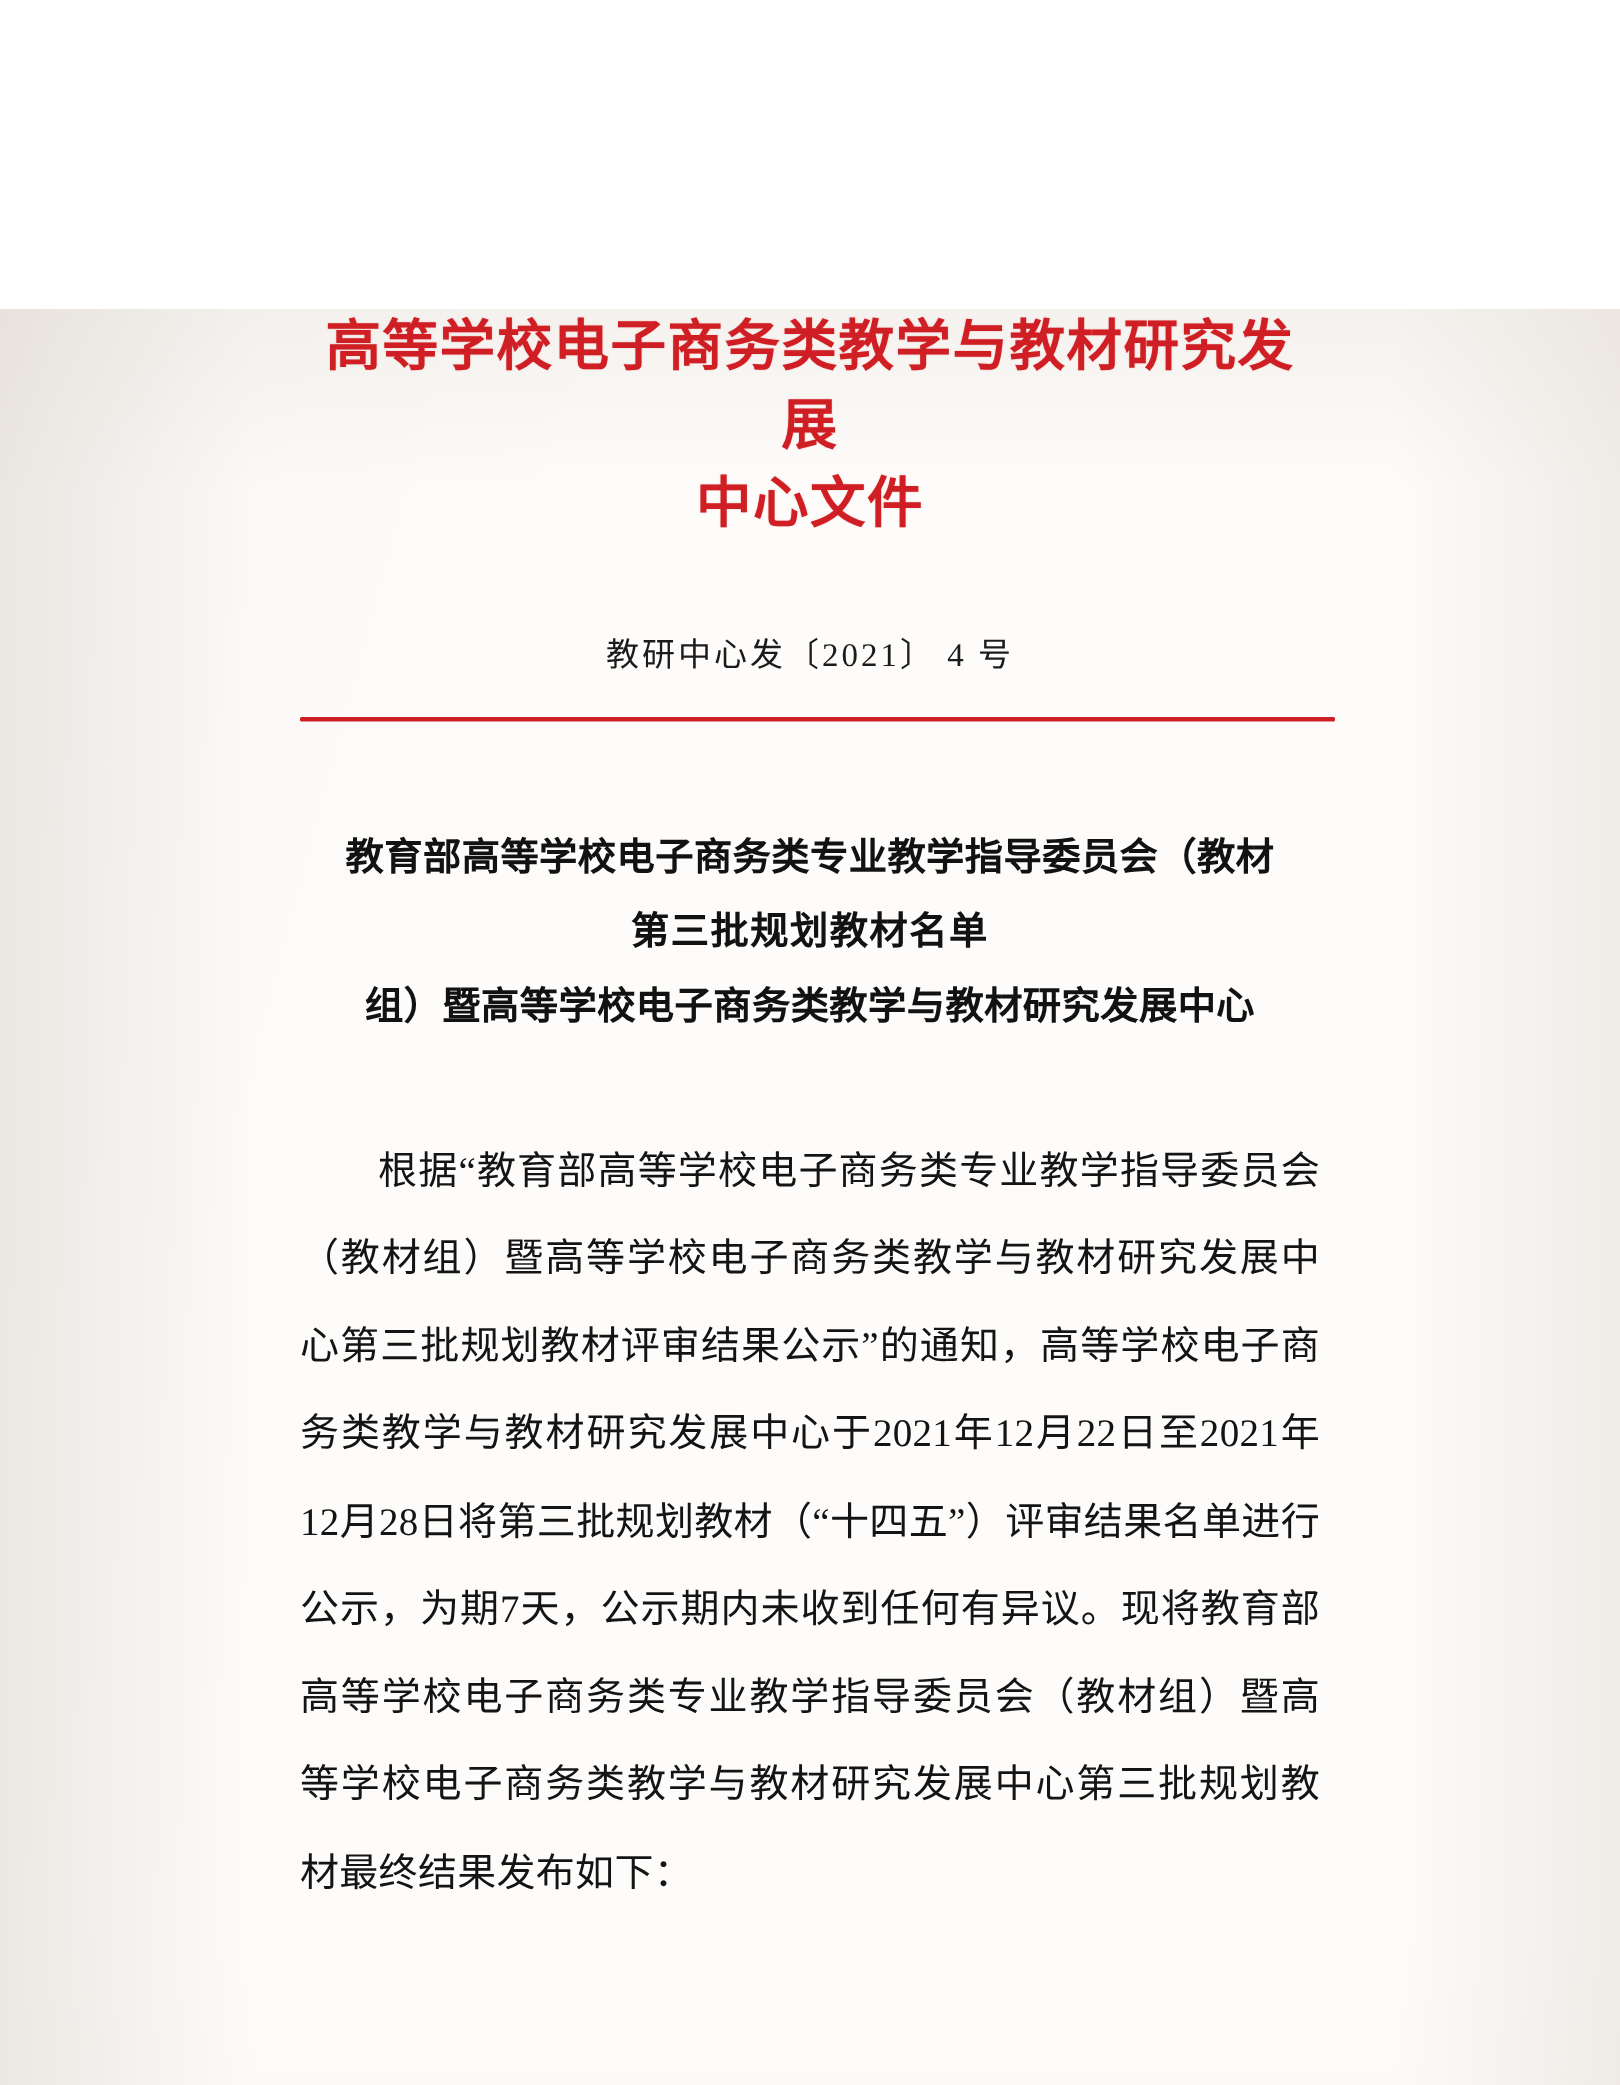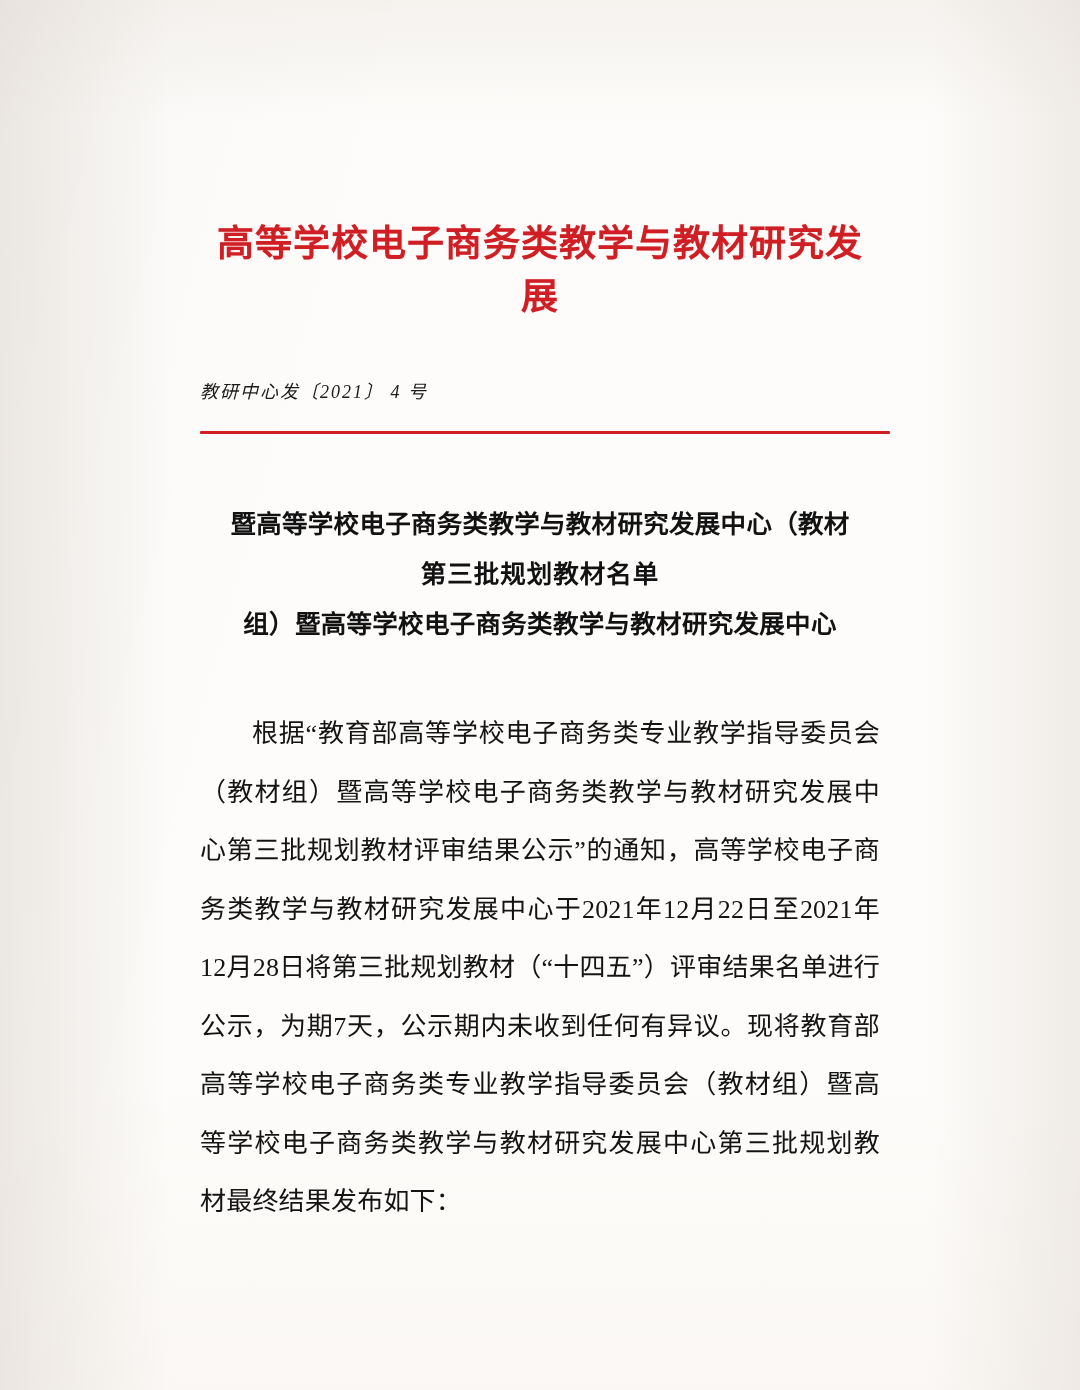--- a/index.html
+++ b/index.html
@@ -39,45 +39,44 @@
   .paper-shade-top {
     position: absolute;
     left: 0; right: 0; top: 0; height: 120px;
     background: linear-gradient(180deg, rgba(236,231,226,0.5) 0%, rgba(255,255,255,0) 100%);
     pointer-events: none;
   }
 
   .content {
     position: relative;
     z-index: 2;
-    padding: 12px 200px;
+    padding: 0 200px;
   }
 
   .letterhead {
     margin-top: 206px;
     text-align: center;
     color: #cf1f24;
     font-family: "Liberation Serif", "DejaVu Serif", serif;
     font-weight: bold;
     font-size: 37px;
     line-height: 1.42;
     letter-spacing: 1px;
     text-shadow: 0 0 1px rgba(207,31,36,0.35);
   }
   .letterhead .lh-line-1 { display: block; }
   .letterhead .lh-line-2 { display: block; }
 
   .doc-number {
     margin-top: 54px;
-    text-align: left;
-    font-size: 18px;
+    text-align: center;
+    font-size: 22px;
     color: #1b1b1b;
     letter-spacing: 2px;
     font-family: "Liberation Serif", "DejaVu Serif", serif;
-    font-style: italic;
   }
 
   .red-rule {
     margin: 28px auto 0 auto;
     width: 690px;
     height: 3px;
     background: #cf1f24;
     border-radius: 1px;
   }
 
@@ -114,28 +113,29 @@
 
 <div class="page">
   <div class="paper-shade-top"></div>
   <div class="paper-shade-left"></div>
   <div class="paper-shade-right"></div>
 
   <div class="content">
 
     <div class="letterhead">
       <span class="lh-line-1">高等学校电子商务类教学与教材研究发展</span>
+      <span class="lh-line-2">中心文件</span>
     </div>
 
     <div class="doc-number">教研中心发〔2021〕 4 号</div>
 
     <div class="red-rule"></div>
 
     <div class="doc-title">
-      <span class="t-line t-line-1">暨高等学校电子商务类教学与教材研究发展中心（教材</span>
+      <span class="t-line t-line-1">教育部高等学校电子商务类专业教学指导委员会（教材</span>
       <span class="t-line t-line-3">第三批规划教材名单</span>
       <span class="t-line t-line-2">组）暨高等学校电子商务类教学与教材研究发展中心</span>
     </div>
 
     <div class="body-text">
       <p>根据“教育部高等学校电子商务类专业教学指导委员会（教材组）暨高等学校电子商务类教学与教材研究发展中心第三批规划教材评审结果公示”的通知，高等学校电子商务类教学与教材研究发展中心于2021年12月22日至2021年12月28日将第三批规划教材（“十四五”）评审结果名单进行公示，为期7天，公示期内未收到任何有异议。现将教育部高等学校电子商务类专业教学指导委员会（教材组）暨高等学校电子商务类教学与教材研究发展中心第三批规划教材最终结果发布如下：</p>
     </div>
 
   </div>
 </div>

